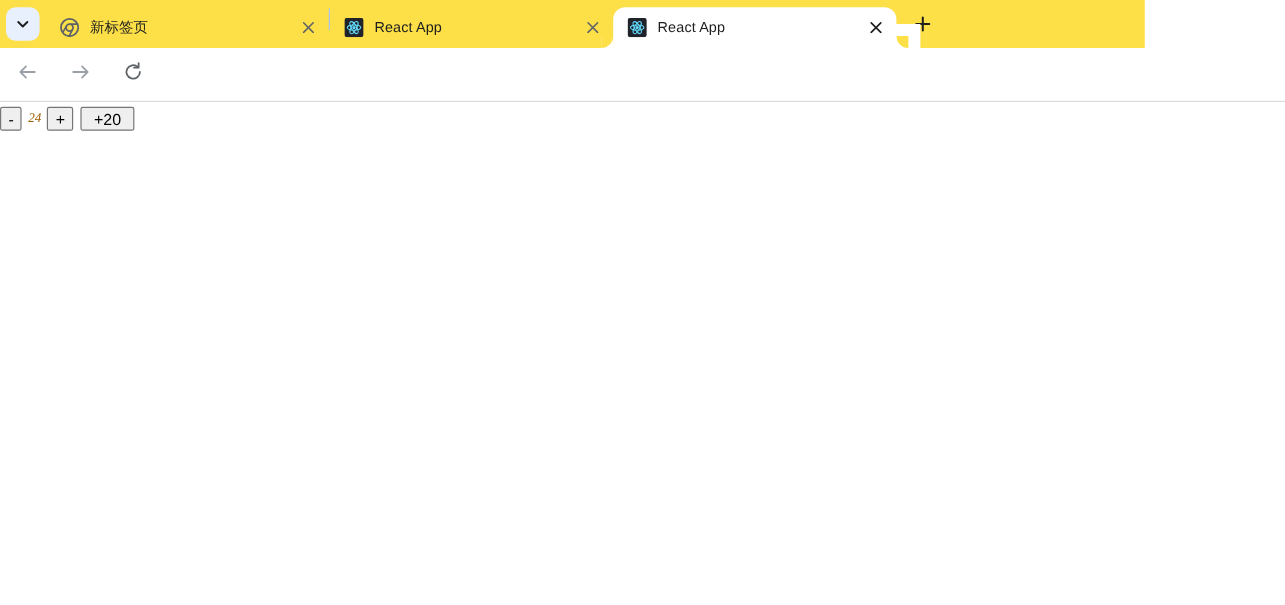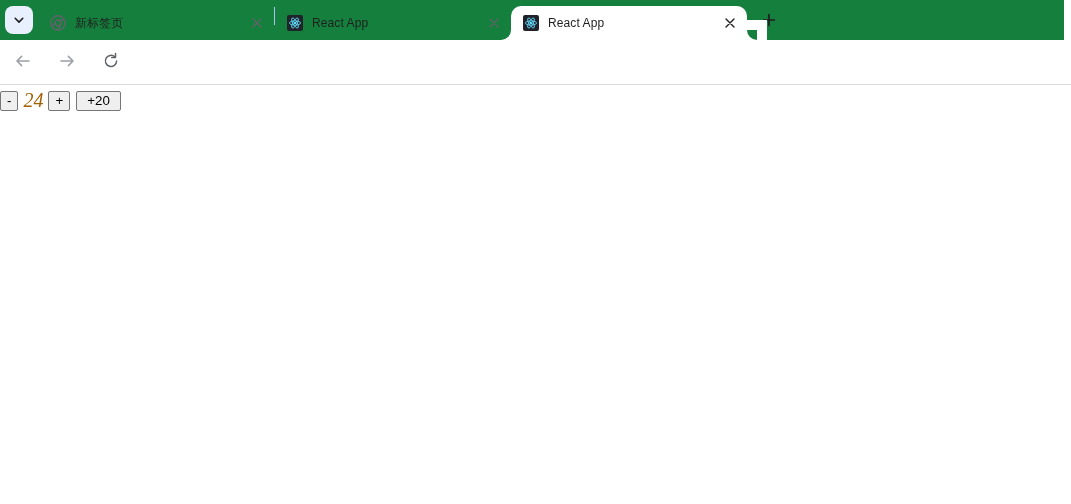--- a/index.html
+++ b/index.html
@@ -19,23 +19,23 @@
   .browser {
     width: 1071px;
     height: 504px;
     position: relative;
   }
 
   
   .tabstrip {
     position: absolute;
     left: 0; top: 0;
-    width: 1064px;
+    width: 954px;
     height: 40px;
-    background: #15803d;
+    background: #fde047;
     display: flex;
     align-items: flex-end;
     box-sizing: border-box;
   }
 
   .tab-search {
     position: absolute;
     left: 5px;
     top: 6px;
     width: 28px;
@@ -248,21 +248,21 @@
     cursor: pointer;
     box-sizing: border-box;
     height: 20px;
     display: inline-flex;
     align-items: center;
     justify-content: center;
   }
   button.ua-btn.wide { padding: 1px 10px; }
   .counter-value {
     font-family: "Liberation Serif", serif;
-    font-size: 20px;
+    font-size: 11px;
     color: #a16207;
     padding: 0 2px;
     display: inline-block;
     font-style: italic;
   }
   .spacer-2 { display: inline-block; width: 3px; }
   .spacer-4 { display: inline-block; width: 6px; }
 </style>
 </head>
 <body>

